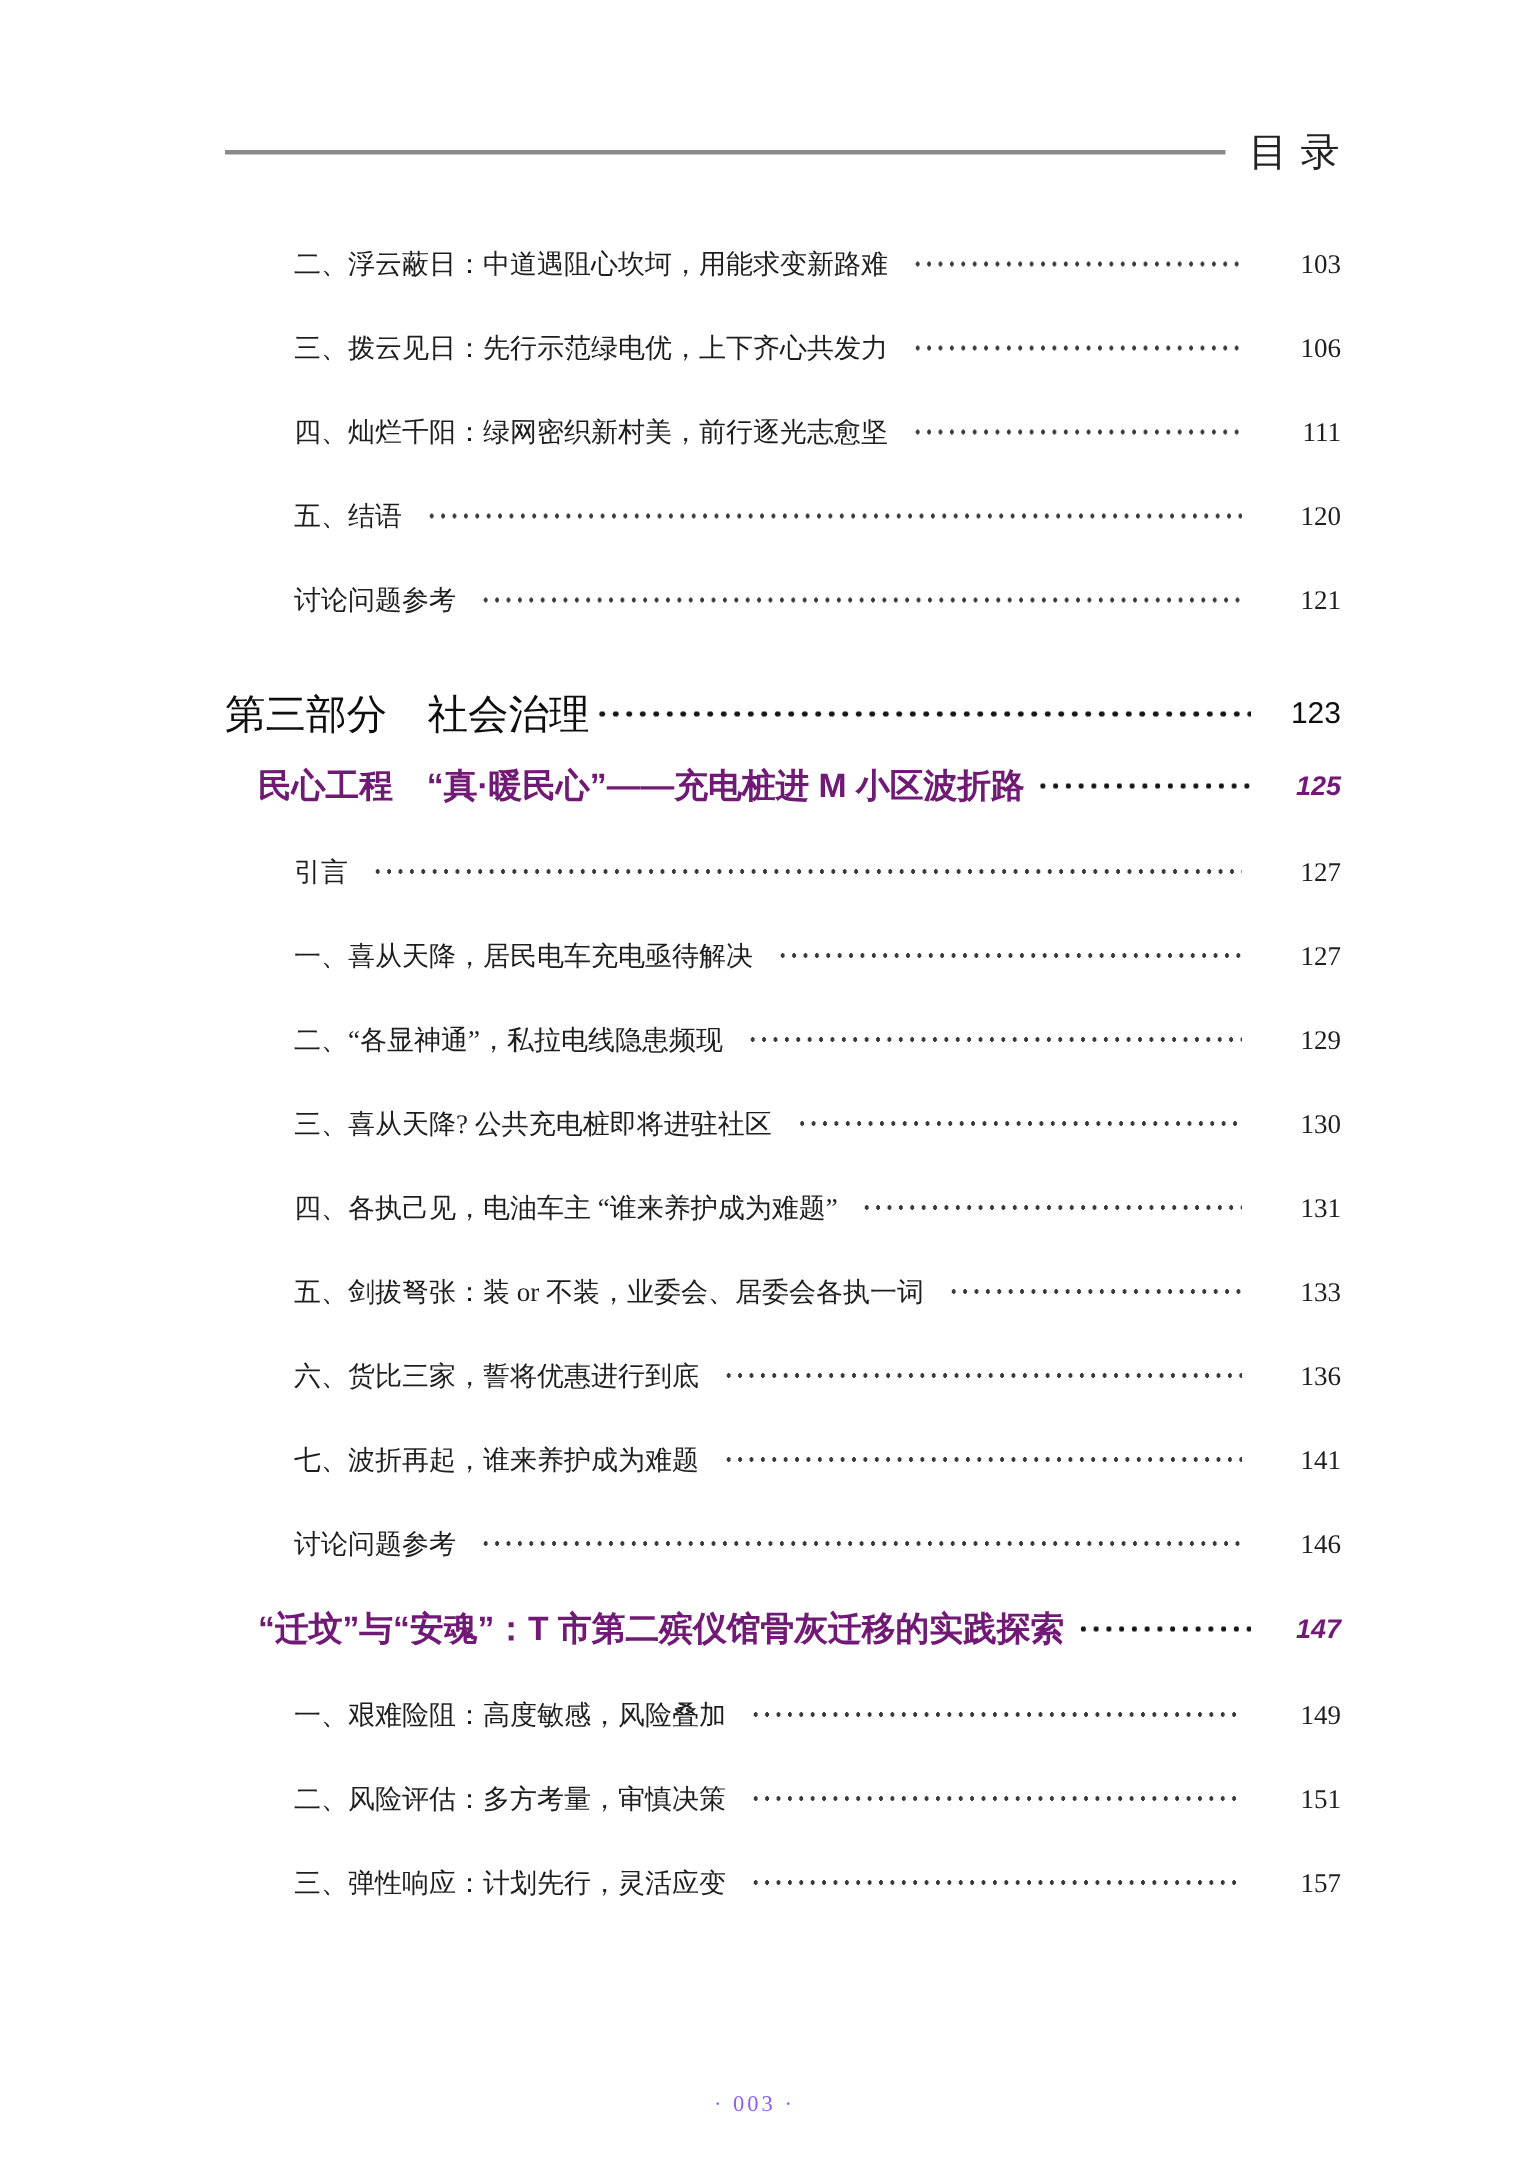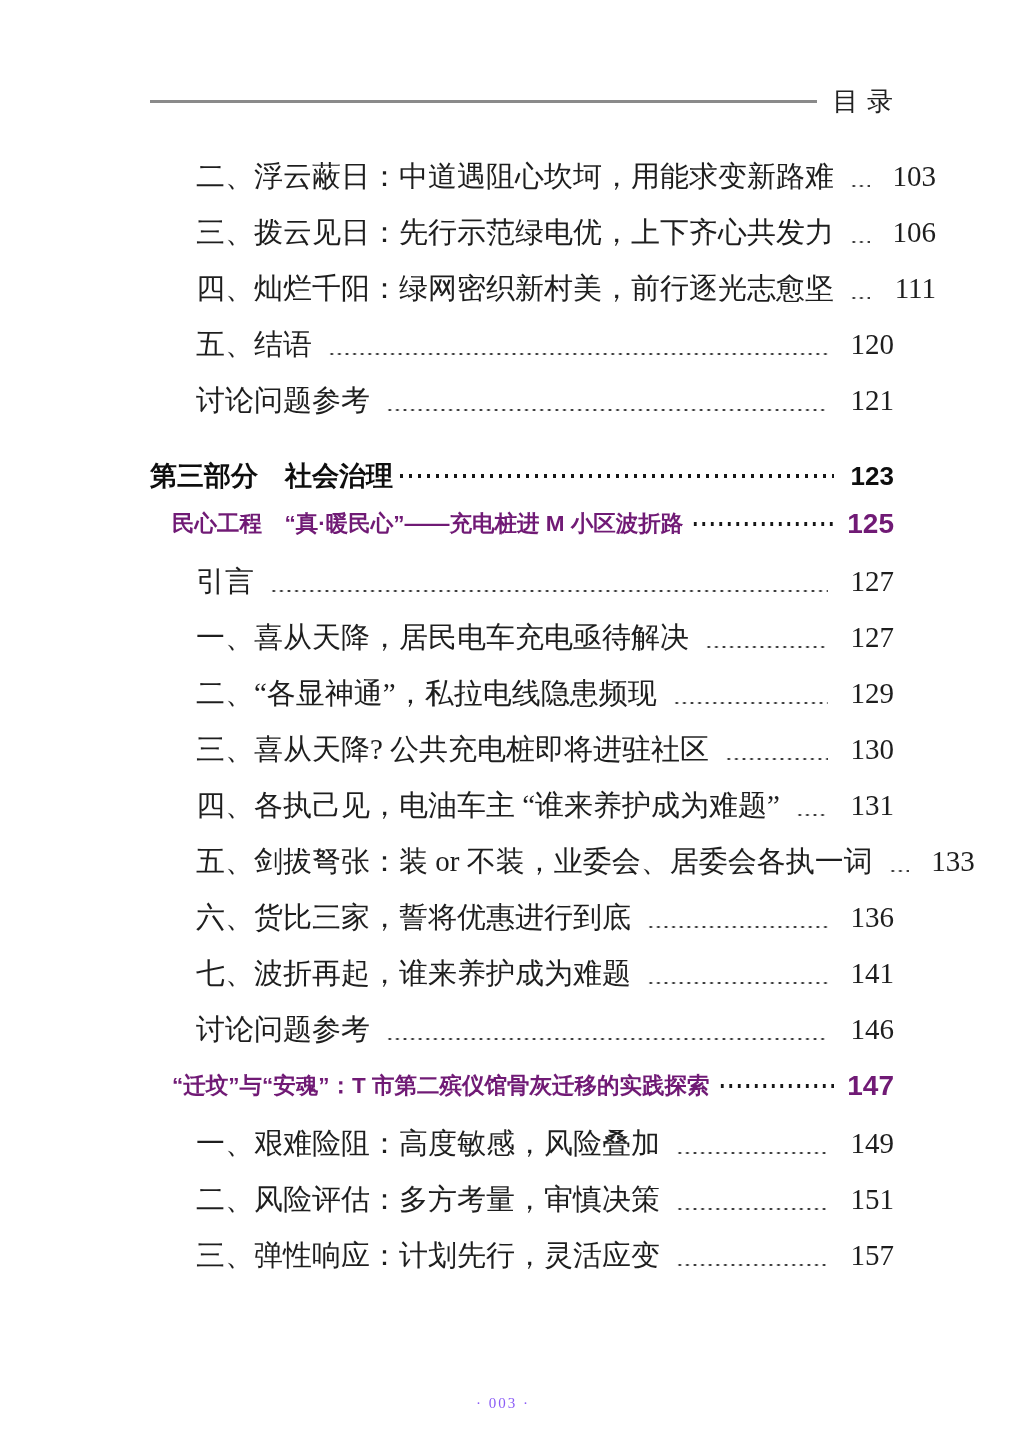--- a/index.html
+++ b/index.html
@@ -61,58 +61,57 @@
     min-width: 20px;
   }
   .pagenum {
     text-align: right;
     min-width: 50px;
     white-space: nowrap;
   }
   
   .l3 {
     font-family: "Liberation Serif", serif;
-    font-size: 29px;
+    font-size: 18px;
     color: #1e1e1e;
     padding-left: 46px;
-    align-items: flex-end;
   }
   
   .l1 {
     font-family: "Liberation Sans", sans-serif;
-    font-weight: bold;
+    font-weight: normal;
     font-size: 27px;
     color: #0e0e0e;
     padding-left: 0;
     margin-top: 43px;
     margin-bottom: 14px;
     line-height: 36px;
   }
   .l1 .leader {
     background-image: radial-gradient(circle at center, #161616 1.9px, transparent 2px);
     background-size: 9px 10px;
     margin: 0 10px 0 4px;
   }
-  .l1 .pagenum { font-size: 26px; }
+  .l1 .pagenum { font-size: 20px; }
   
   .l2 {
     font-family: "Liberation Sans", sans-serif;
     font-weight: bold;
     font-size: 22.5px;
     color: #701a75;
     padding-left: 22px;
     line-height: 32px;
     justify-content: space-between;
   }
   .l2 .leader {
     background-image: radial-gradient(circle at center, #161616 1.8px, transparent 1.9px);
     background-size: 8.5px 10px;
     margin: 0 10px 0 8px;
   }
-  .l2 .pagenum { font-size: 28px; }
+  .l2 .pagenum { font-size: 18px; font-style: italic; }
   .mb-sm { }
   
   .page-footer {
     position: absolute;
     left: 12px;
     right: 30px;
     bottom: 36px;
     text-align: center;
     font-family: "Liberation Serif", serif;
     font-size: 15px;

